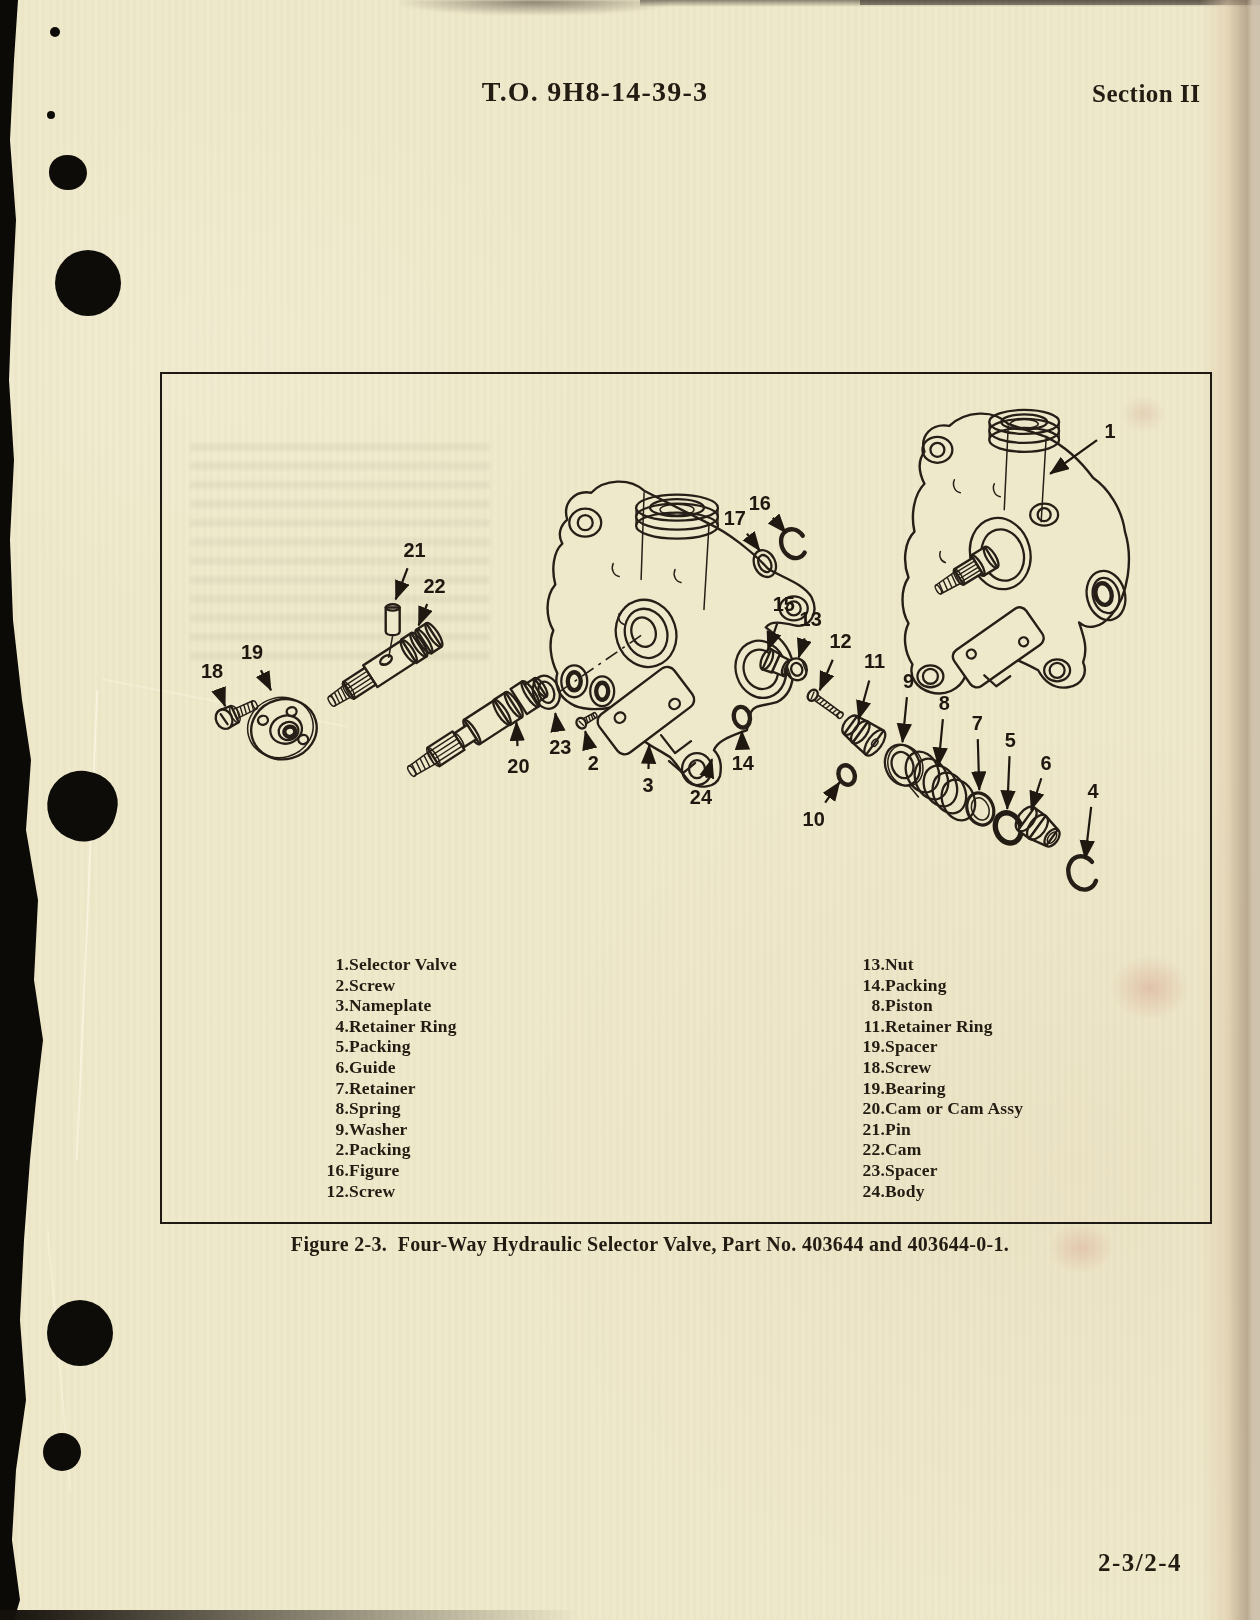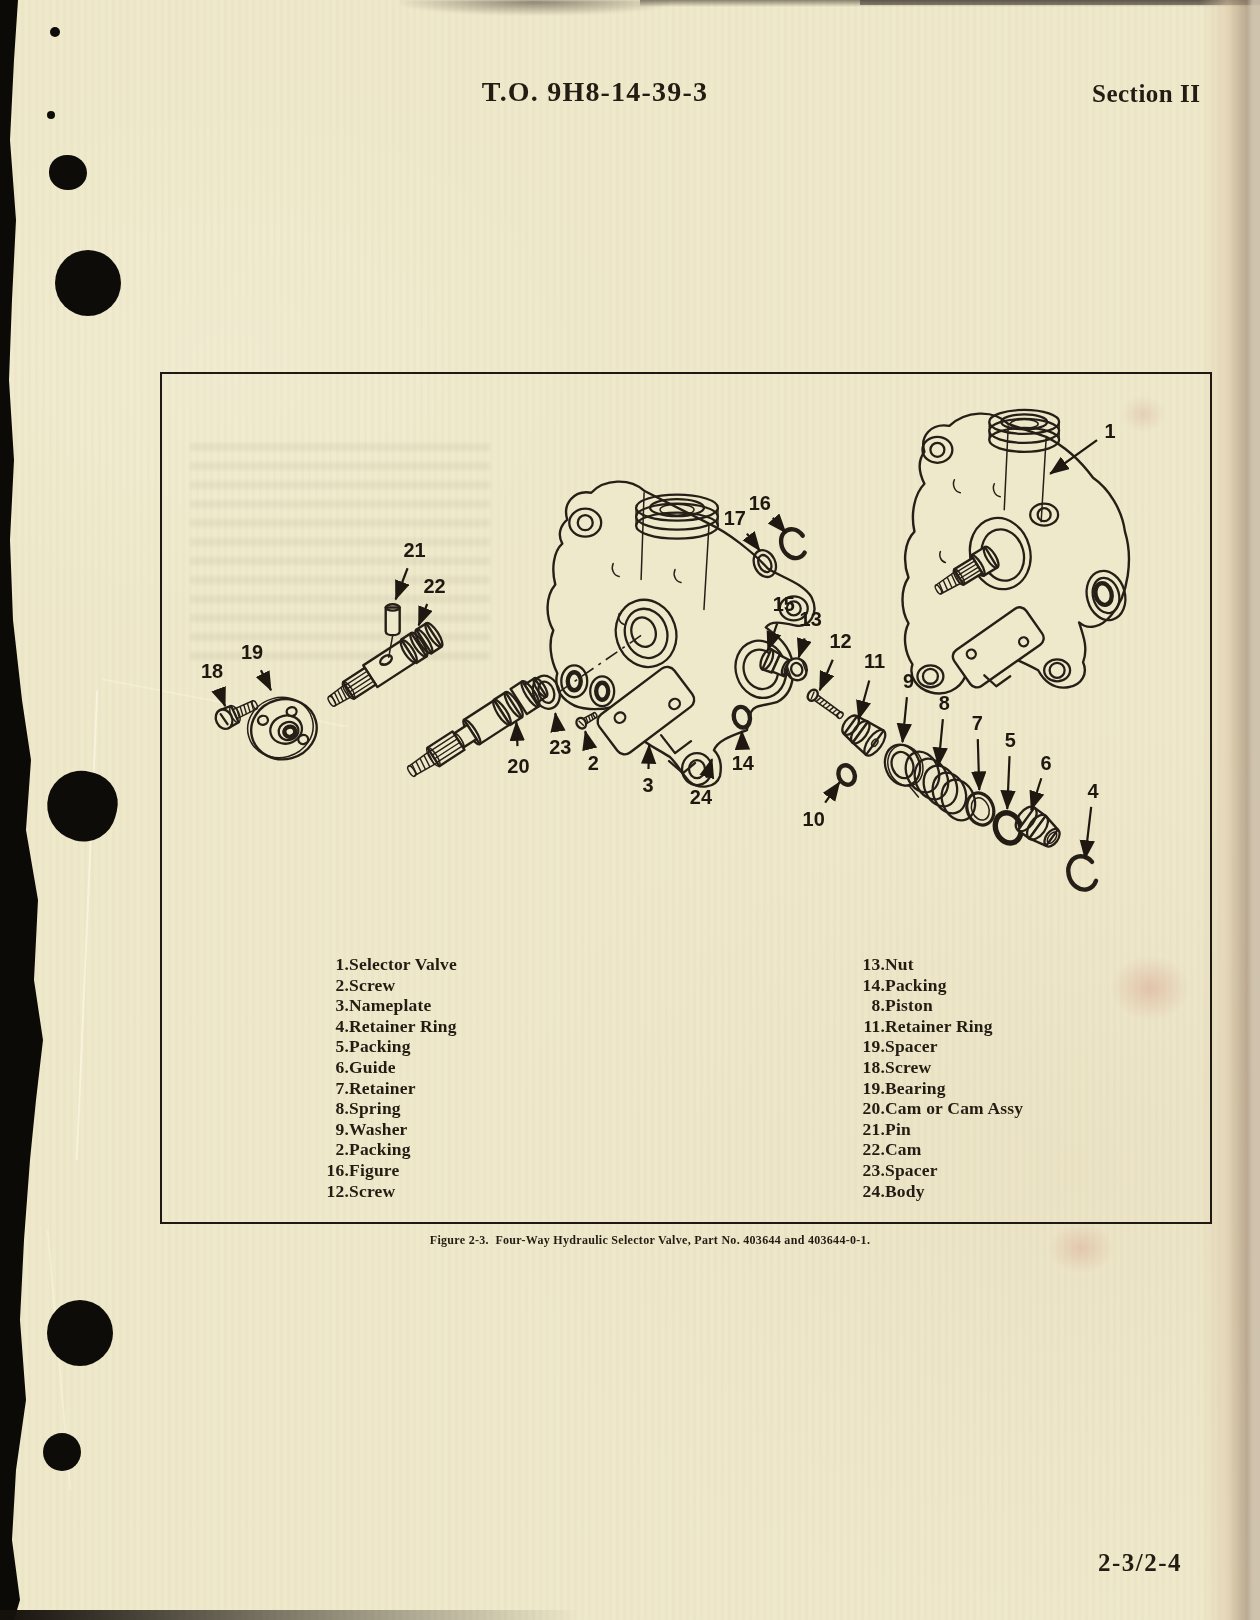--- a/index.html
+++ b/index.html
@@ -41,21 +41,21 @@
   #figure-box{left:160px;top:372px;width:1048px;height:848px;border:2.5px solid #1e1912;}
   #diagram-svg{position:absolute;left:0;top:0;width:1048px;height:848px;}
   .plist{position:absolute;font-size:17.5px;font-weight:700;line-height:20.6px;letter-spacing:.2px;}
   #plist-left{left:140px;top:580px;}
   #plist-right{left:660px;top:580px;}
   .prow{display:flex;}
   .pnum{display:inline-block;text-align:right;}
   #plist-left .pnum{width:47px;}
   #plist-right .pnum{width:63px;}
   .plabel{white-space:pre;}
-  #figure-caption{left:160px;top:1233px;width:1050px;text-align:center;font-size:12px;font-weight:700;letter-spacing:.3px;padding-right:70px;box-sizing:border-box;white-space:pre-wrap;}
+  #figure-caption{left:160px;top:1233px;width:1050px;text-align:center;font-size:20px;font-weight:700;letter-spacing:.3px;padding-right:70px;box-sizing:border-box;white-space:pre-wrap;}
   
   .ln{fill:none;stroke:#261f17;stroke-width:2.3;stroke-linecap:round;stroke-linejoin:round;}
   .fill{fill:#efe9cb;stroke:#261f17;stroke-width:2.4;stroke-linejoin:round;stroke-linecap:round;}
   .thin{fill:none;stroke:#261f17;stroke-width:1.5;stroke-linecap:round;}
   .tick{stroke:#261f17;stroke-width:1.4;}
   .ring-thick{fill:none;stroke:#261f17;stroke-width:4.4;stroke-linecap:round;}
   .ring-heavy{fill:none;stroke:#221c14;stroke-width:5.4;}
   .cline{fill:none;stroke:#261f17;stroke-width:1.6;stroke-dasharray:14 6 3 6;}
   .co-num{font-family:"Liberation Sans",sans-serif;font-weight:700;font-size:20px;fill:#1e1810;text-anchor:middle;}
   .co-line{stroke:#1e1810;stroke-width:2.2;fill:none;}

